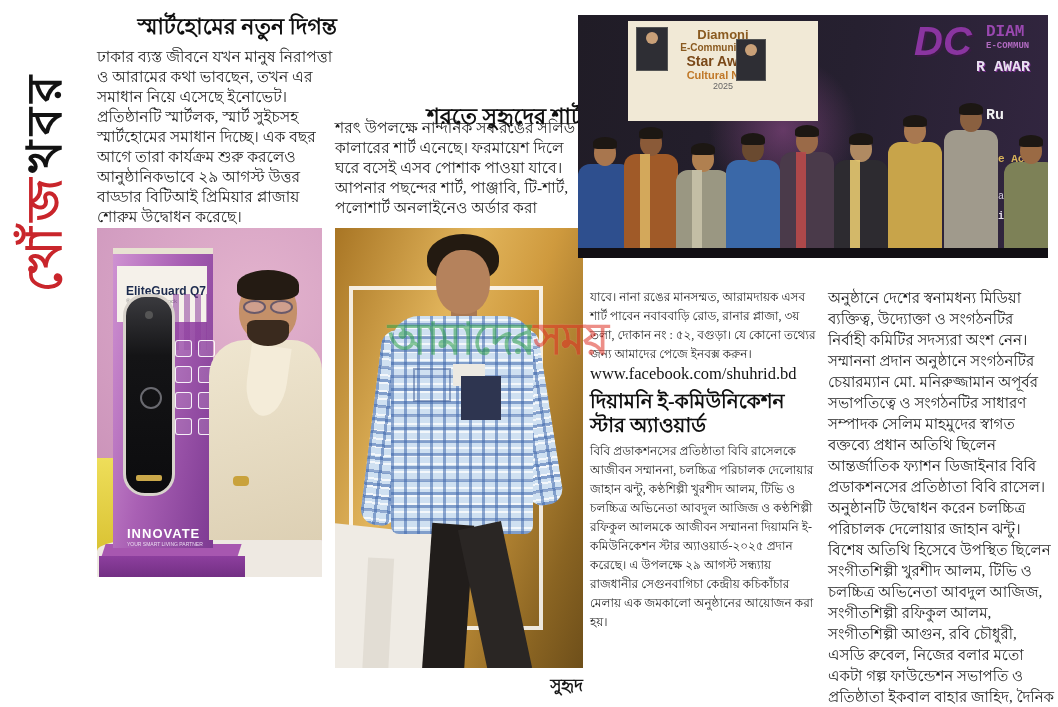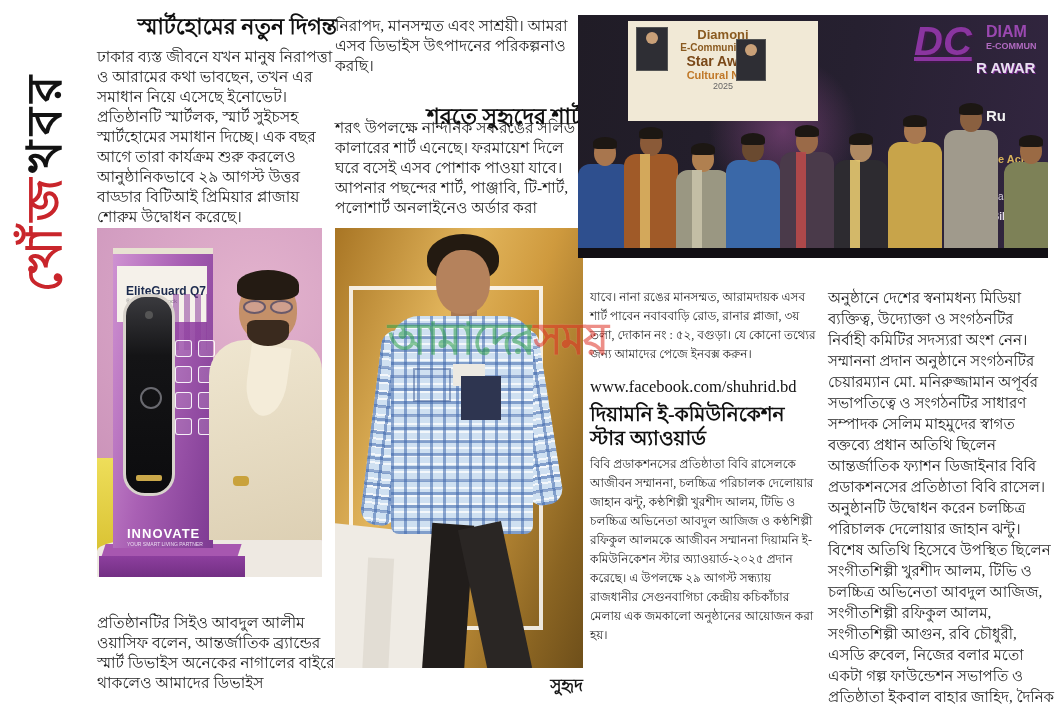--- a/index.html
+++ b/index.html
@@ -81,22 +81,22 @@
   .p3-b1{font-weight:bold;font-size:13px;color:#8a5a20;}
   .p3-b2{font-size:10px;color:#8a5a20;font-weight:bold;}
   .p3-b3{font-size:14px;color:#7a4818;font-weight:bold;}
   .p3-b4{font-size:11px;color:#c07828;font-weight:bold;}
   .p3-b5{font-size:9px;color:#666;}
   .p3-portrait{background:#2e2e34;border:1px solid #555;}
   .p3-portrait i{display:block;margin:4px auto 0;width:12px;height:12px;border-radius:50%;background:#c9a078;}
   #p3-por1{left:58px;top:12px;width:30px;height:42px;}
   #p3-por2{left:158px;top:24px;width:28px;height:40px;}
   #p3-logo{left:336px;top:4px;font-family:"Liberation Sans",sans-serif;font-weight:bold;font-style:italic;
-           font-size:40px;color:#8a35a0;text-shadow:2px 2px 0 #3a1a44;text-decoration:underline;}
-  .p3-rt{font-family:Liberation Sans, sans-serif;font-weight:bold;color:#9a48b0;text-align:right;}
+           font-size:40px;color:#8a35a0;text-shadow:2px 2px 0 #3a1a44;}
+  .p3-rt{font-family:Liberation Mono, monospace;font-weight:bold;color:#9a48b0;text-align:right;}
   #p3-rt1{left:408px;top:8px;font-size:16px;}
   #p3-rt2{left:408px;top:26px;font-size:9px;color:#b06ac0;}
   #p3-rt3{left:398px;top:44px;font-size:15px;color:#e8e0f0;text-shadow:1px 1px 0 #7a2d90;}
   #p3-rt4{left:408px;top:92px;font-size:15px;color:#f2f2f2;}
   #p3-rt5{left:420px;top:138px;font-size:11px;color:#d8b35a;}
   #p3-rt6{left:420px;top:176px;font-size:10px;color:#d8d2e0;font-weight:normal;}
   #p3-rt7{left:414px;top:196px;font-size:10px;color:#e6e0ea;}
   #p3-people{left:0;bottom:0;width:470px;height:160px;}
   .person{position:absolute;bottom:0;width:54px;}
   .person .head{position:absolute;left:50%;top:0;width:22px;height:26px;margin-left:-11px;border-radius:48%;}
@@ -159,23 +159,21 @@
     <div class="abs" id="p1-hoodfold"></div>
     <div class="abs" id="p1-head"></div>
     <div class="abs" id="p1-hair"></div>
     <div class="abs" id="p1-glasses">
         <i></i>
         <i></i>
       </div>
     <div class="abs" id="p1-beard"></div>
     <div class="abs" id="p1-watch"></div>
   </div>
-  <div class="abs body-txt" style="left:97px;top:613px;width:240px;">প্রতিষ্ঠানটির সিইও আবদুল আলীম ওয়াসিফ বলেন, আন্তর্জাতিক ব্র্যান্ডের স্মার্ট ডিভাইস অনেকের নাগালের বাইরে থাকলেও আমাদের ডিভাইস</div>
-
-  <div class="abs body-txt" style="left:335px;top:16px;width:248px;">নিরাপদ, মানসম্মত এবং সাশ্রয়ী। আমরা এসব ডিভাইস উৎপাদনের পরিকল্পনাও করছি।</div>
+
   <div class="abs headline h-lg" style="left:335px;top:84px;width:248px;margin-top:20px;">শরতে সুহৃদের শার্ট</div>
   <div class="abs body-txt" style="left:335px;top:118px;width:248px;">শরৎ উপলক্ষে নান্দনিক সব রঙের সলিড কালারের শার্ট এনেছে। ফরমায়েশ দিলে ঘরে বসেই এসব পোশাক পাওয়া যাবে। আপনার পছন্দের শার্ট, পাঞ্জাবি, টি-শার্ট, পলোশার্ট অনলাইনেও অর্ডার করা</div>
 
   <div class="abs photo" id="photo2">
     <div class="abs" id="p2-frame"></div>
     <div class="abs" id="p2-table"></div>
     <div class="abs" id="p2-tableleg"></div>
     <div class="abs" id="p2-neck"></div>
     <div class="abs plaid" id="p2-armL"></div>
     <div class="abs plaid" id="p2-armR"></div>
@@ -266,21 +264,21 @@
           <span class="torso" style="background: rgb(125, 129, 87);"></span>
           <span class="head" style="background: rgb(154, 106, 68);"></span>
           <span class="hair"></span>
         </div>
       </div>
     <div class="abs" id="p3-stage"></div>
   </div>
 
   <div class="abs" style="left:590px;top:288px;width:232px;">
     <div class="body-c3">যাবে। নানা রঙের মানসম্মত, আরামদায়ক এসব শার্ট পাবেন নবাববাড়ি রোড, রানার প্লাজা, ৩য় তলা, দোকান নং : ৫২, বগুড়া। যে কোনো তথ্যের জন্য আমাদের পেজে ইনবক্স করুন।</div>
-    <div class="weblink" style="margin-top:13px;">www.facebook.com/shuhrid.bd</div>
+    <div class="weblink" style="margin-top:0;">www.facebook.com/shuhrid.bd</div>
     <div class="headline h-md" style="margin-top:6px;">দিয়ামনি ই-কমিউনিকেশন</div>
     <div class="headline h-md">স্টার অ্যাওয়ার্ড</div>
     <div class="body-c3" style="margin-top:5px;">বিবি প্রডাকশনসের প্রতিষ্ঠাতা বিবি রাসেলকে আজীবন সম্মাননা, চলচ্চিত্র পরিচালক দেলোয়ার জাহান ঝন্টু, কণ্ঠশিল্পী খুরশীদ আলম, টিভি ও চলচ্চিত্র অভিনেতা আবদুল আজিজ ও কণ্ঠশিল্পী রফিকুল আলমকে আজীবন সম্মাননা দিয়ামনি ই-কমিউনিকেশন স্টার অ্যাওয়ার্ড-২০২৫ প্রদান করেছে। এ উপলক্ষে ২৯ আগস্ট সন্ধ্যায় রাজধানীর সেগুনবাগিচা কেন্দ্রীয় কচিকাঁচার মেলায় এক জমকালো অনুষ্ঠানের আয়োজন করা হয়।</div>
   </div>
 
   <div class="abs body-c4" style="left:828px;top:288px;width:227px;">অনুষ্ঠানে দেশের স্বনামধন্য মিডিয়া ব্যক্তিত্ব, উদ্যোক্তা ও সংগঠনটির নির্বাহী কমিটির সদস্যরা অংশ নেন। সম্মাননা প্রদান অনুষ্ঠানে সংগঠনটির চেয়ারম্যান মো. মনিরুজ্জামান অপূর্বর সভাপতিত্বে ও সংগঠনটির সাধারণ সম্পাদক সেলিম মাহমুদের স্বাগত বক্তব্যে প্রধান অতিথি ছিলেন আন্তর্জাতিক ফ্যাশন ডিজাইনার বিবি প্রডাকশনসের প্রতিষ্ঠাতা বিবি রাসেল। অনুষ্ঠানটি উদ্বোধন করেন চলচ্চিত্র পরিচালক দেলোয়ার জাহান ঝন্টু। বিশেষ অতিথি হিসেবে উপস্থিত ছিলেন সংগীতশিল্পী খুরশীদ আলম, টিভি ও চলচ্চিত্র অভিনেতা আবদুল আজিজ, সংগীতশিল্পী রফিকুল আলম, সংগীতশিল্পী আগুন, রবি চৌধুরী, এসডি রুবেল, নিজের বলার মতো একটা গল্প ফাউন্ডেশন সভাপতি ও প্রতিষ্ঠাতা ইকবাল বাহার জাহিদ, দৈনিক কালের সমাজের বার্তাপ্রধান এ জিহাদুর রহমান জিহাদ।</div>
 
 </div>
 
 </body></html>

